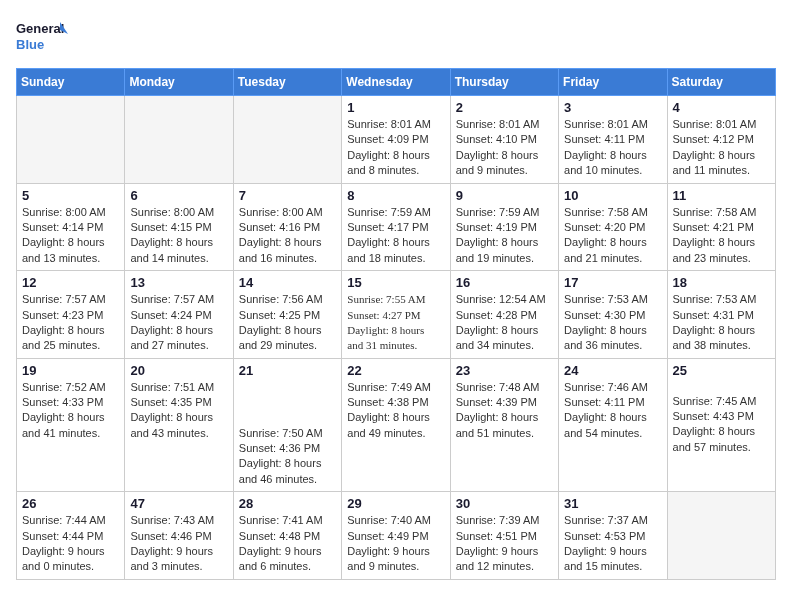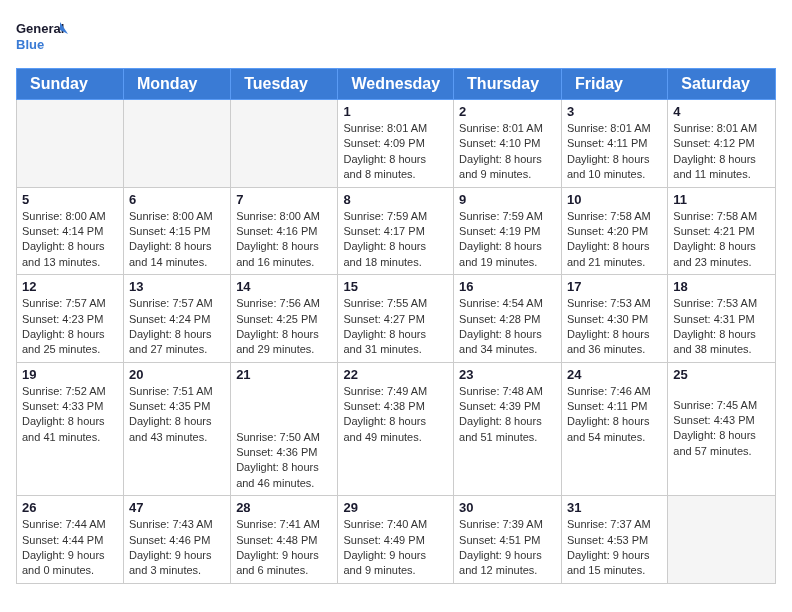--- a/index.html
+++ b/index.html
@@ -34,23 +34,23 @@
       color: #333;
     }
     .calendar {
       width: 100%;
       border-collapse: collapse;
       font-size: 11px;
     }
     .calendar th {
       background: #3a7bd5;
       color: #fff;
-      padding: 6px 13px;
+      padding: 6px 4px;
       text-align: left;
-      font-size: 16px;
+      font-size: 12px;
       font-weight: bold;
       border: 1px solid #5a9bf5;
     }
     .calendar td {
       border: 1px solid #ccc;
       vertical-align: top;
       padding: 4px 5px;
       min-height: 80px;
       width: calc(100% / 7);
       background: #fff;
@@ -201,28 +201,28 @@
         </td>
         <td>
           <div class="day-number">14</div>
           <div class="day-info" style="white-space: pre-line;">Sunrise: 7:56 AM
 Sunset: 4:25 PM
 Daylight: 8 hours
 and 29 minutes.</div>
         </td>
         <td>
           <div class="day-number">15</div>
-          <div class="day-info" style="white-space: pre-line;">Sunrise: 7:55 AM
+          <div class="day-info" style="white-space: pre-line; font-family: Liberation Serif, serif;">Sunrise: 7:55 AM
 Sunset: 4:27 PM
 Daylight: 8 hours
 and 31 minutes.</div>
         </td>
         <td>
           <div class="day-number">16</div>
-          <div class="day-info" style="white-space: pre-line;">Sunrise: 4:54 AM
+          <div class="day-info" style="white-space: pre-line;">Sunrise: 12:54 AM
 Sunset: 4:28 PM
 Daylight: 8 hours
 and 34 minutes.</div>
         </td>
         <td>
           <div class="day-number">17</div>
           <div class="day-info" style="white-space: pre-line;">Sunrise: 7:53 AM
 Sunset: 4:30 PM
 Daylight: 8 hours
 and 36 minutes.</div>

